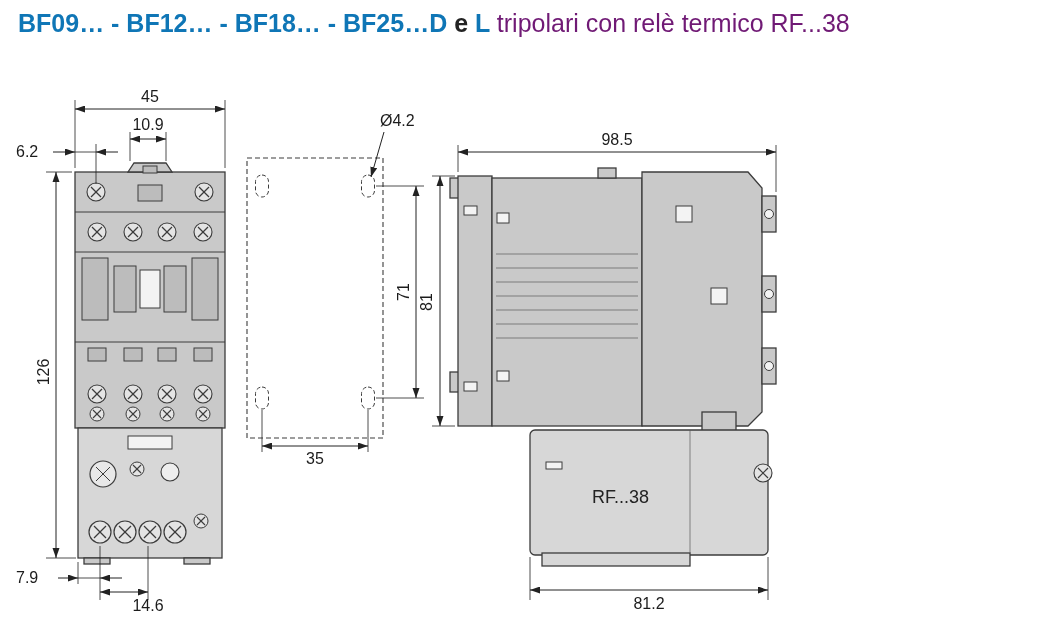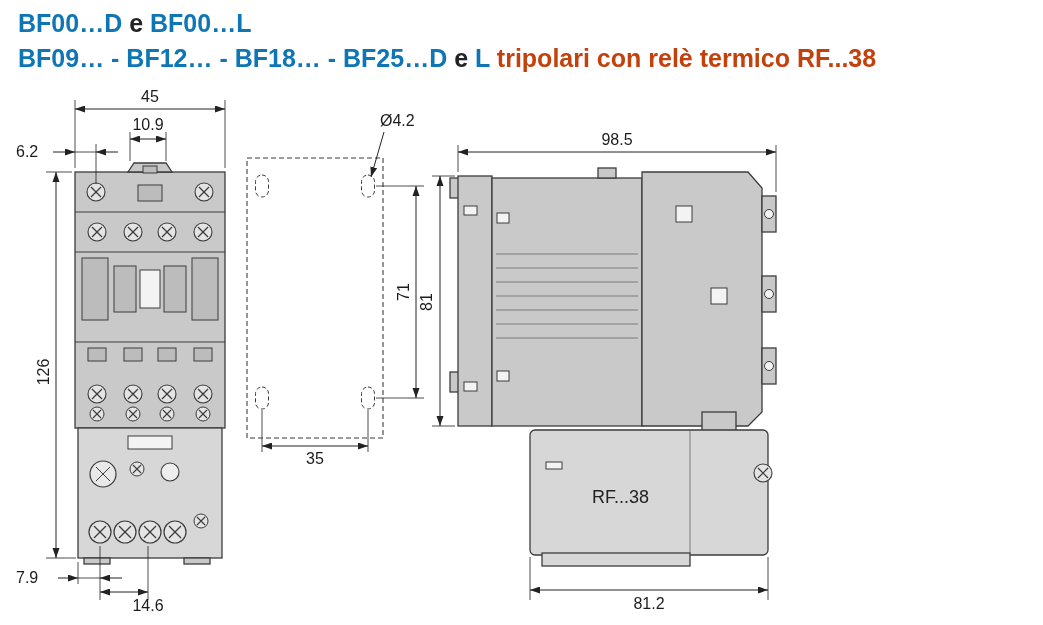--- a/index.html
+++ b/index.html
@@ -2,44 +2,39 @@
 <html><head>
 <meta charset="utf-8">
 <style>
   html,body{margin:0;padding:0;background:#fff;}
   body{width:1043px;height:625px;position:relative;overflow:hidden;
        font-family:"Liberation Sans",sans-serif;}
   .title{position:absolute;left:18px;top:6px;line-height:35px;white-space:nowrap;}
   .title .row{font-size:25px;font-weight:bold;}
   .blue{color:#0f76b6;}
   .dark{color:#232323;}
-  .plain{color:#c2410c;font-weight:bold;}
+  .plain{color:#701a75;font-weight:normal;}
   svg{position:absolute;left:0;top:0;}
   .body{fill:#c9c9c9;stroke:#3c3c3c;stroke-width:1.3;}
   .inner{fill:#bcbcbc;stroke:#3c3c3c;stroke-width:1;}
   .inner-white{fill:#f3f3f3;stroke:#3c3c3c;stroke-width:1;}
   .relay-body{fill:#d7d7d7;stroke:#3c3c3c;stroke-width:1.3;}
   .edge{stroke:#3c3c3c;stroke-width:1;fill:none;}
   .edge-thin{stroke:#5a5a5a;stroke-width:0.7;fill:none;}
   .dashed{fill:none;stroke:#3c3c3c;stroke-width:1.1;stroke-dasharray:5 3;}
   .dashed-slot{fill:#fff;stroke:#3c3c3c;stroke-width:1;stroke-dasharray:4 2.5;}
   .dim{stroke:#222;stroke-width:1;fill:none;}
   .ext{stroke:#222;stroke-width:0.8;fill:none;}
   .dim-text{font-family:"Liberation Sans",sans-serif;font-size:16px;fill:#1c1c1c;}
   .label-text{font-family:"Liberation Sans",sans-serif;font-size:18px;fill:#222;}
 </style>
 </head>
 <body>
 
 <div class="title">
-  <div class="row">
-    <span class="blue">BF00…D</span>
-    <span class="dark">e</span>
-    <span class="blue">BF00…L</span>
-  </div>
   <div class="row">
     <span class="blue">BF09… - BF12… - BF18… - BF25…D</span>
     <span class="dark">e</span>
     <span class="blue">L</span>
     <span class="plain">tripolari con relè termico RF...38</span>
   </div>
 </div>
 
 <svg width="1043" height="625" viewBox="0 0 1043 625">
   <defs>

